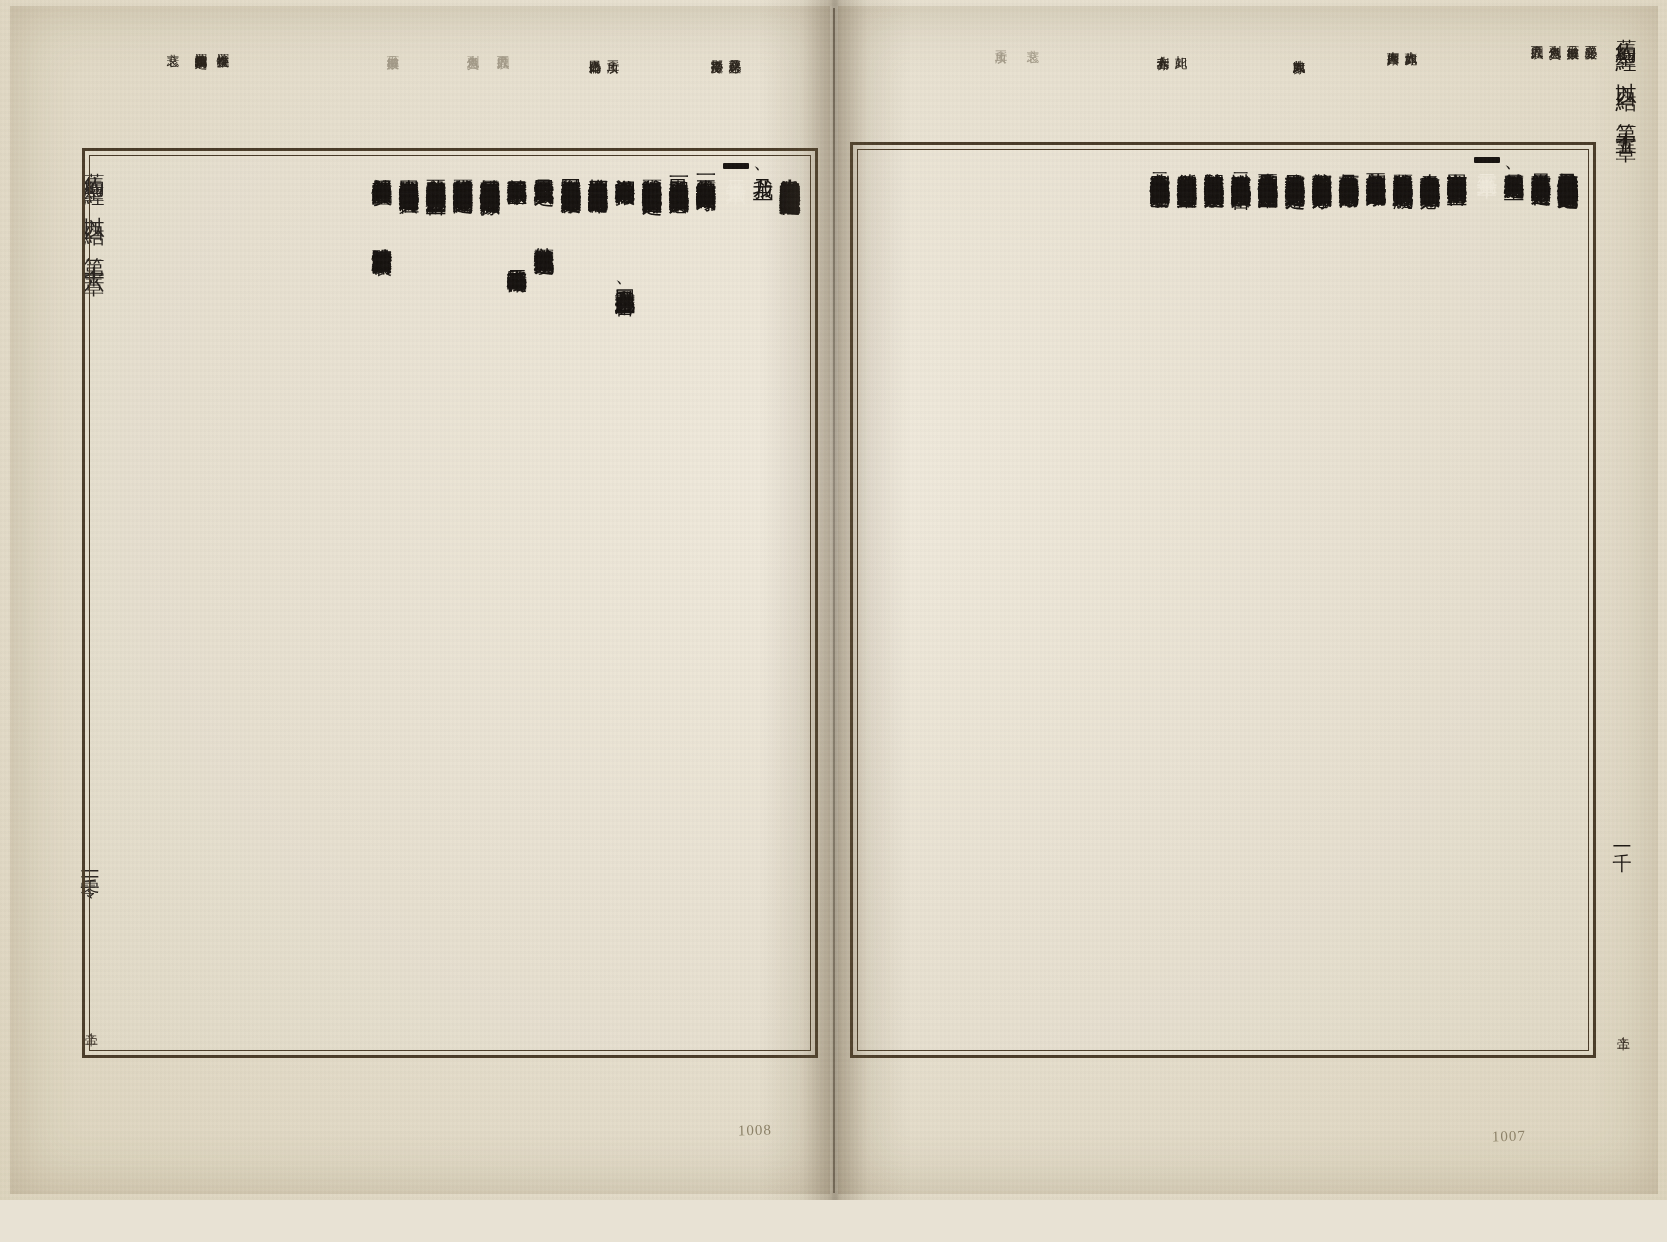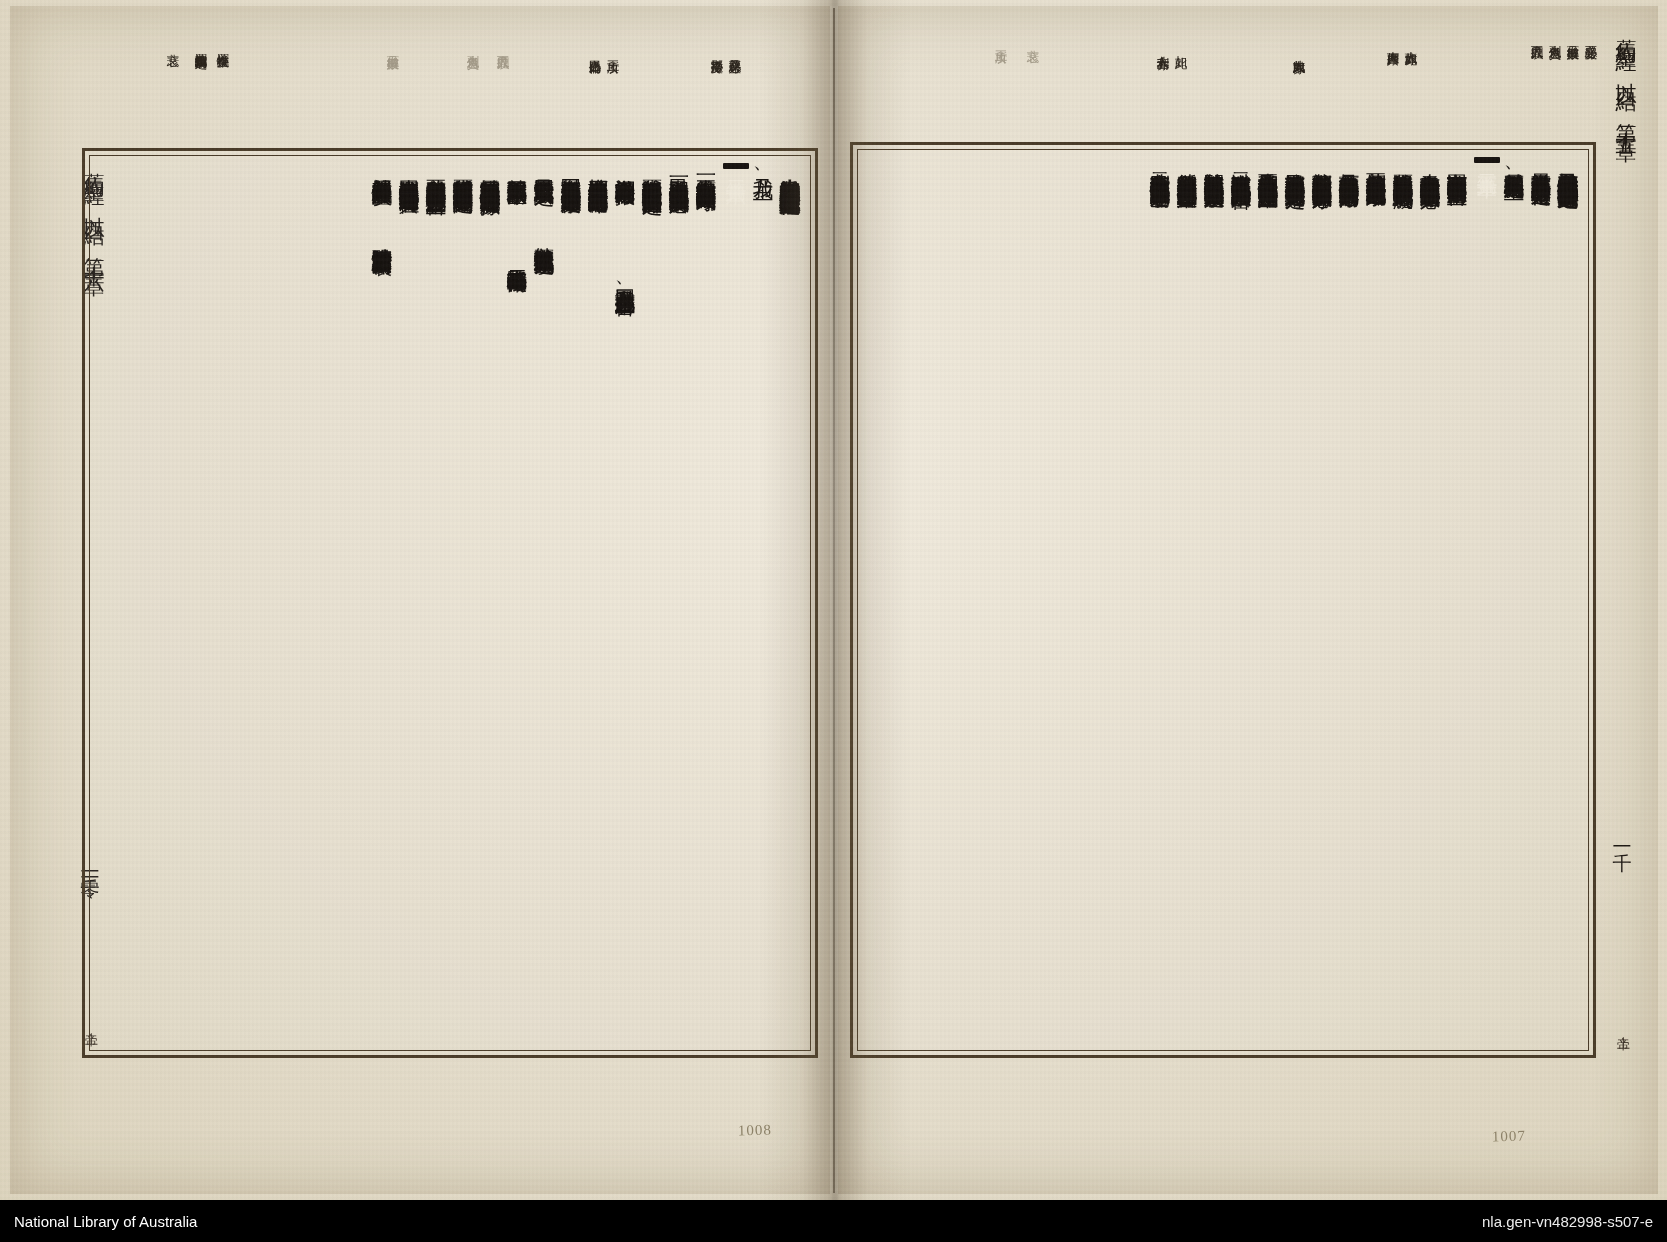--- a/index.html
+++ b/index.html
@@ -310,18 +310,14 @@
     </div>
 
     <div id="gutter"></div>
     <div id="gutter-line"></div>
 
     <div class="folio" style="left:738px; top:1122px;">1008</div>
     <div class="folio" style="left:1492px; top:1128px;">1007</div>
 
   </div>
 
-  <div id="captionbar">
-    <span class="left">National Library of Australia</span>
-    <span class="right">nla.gen-vn482998-s507-e</span>
-  </div>
 
 </div>
 
 </body></html>

